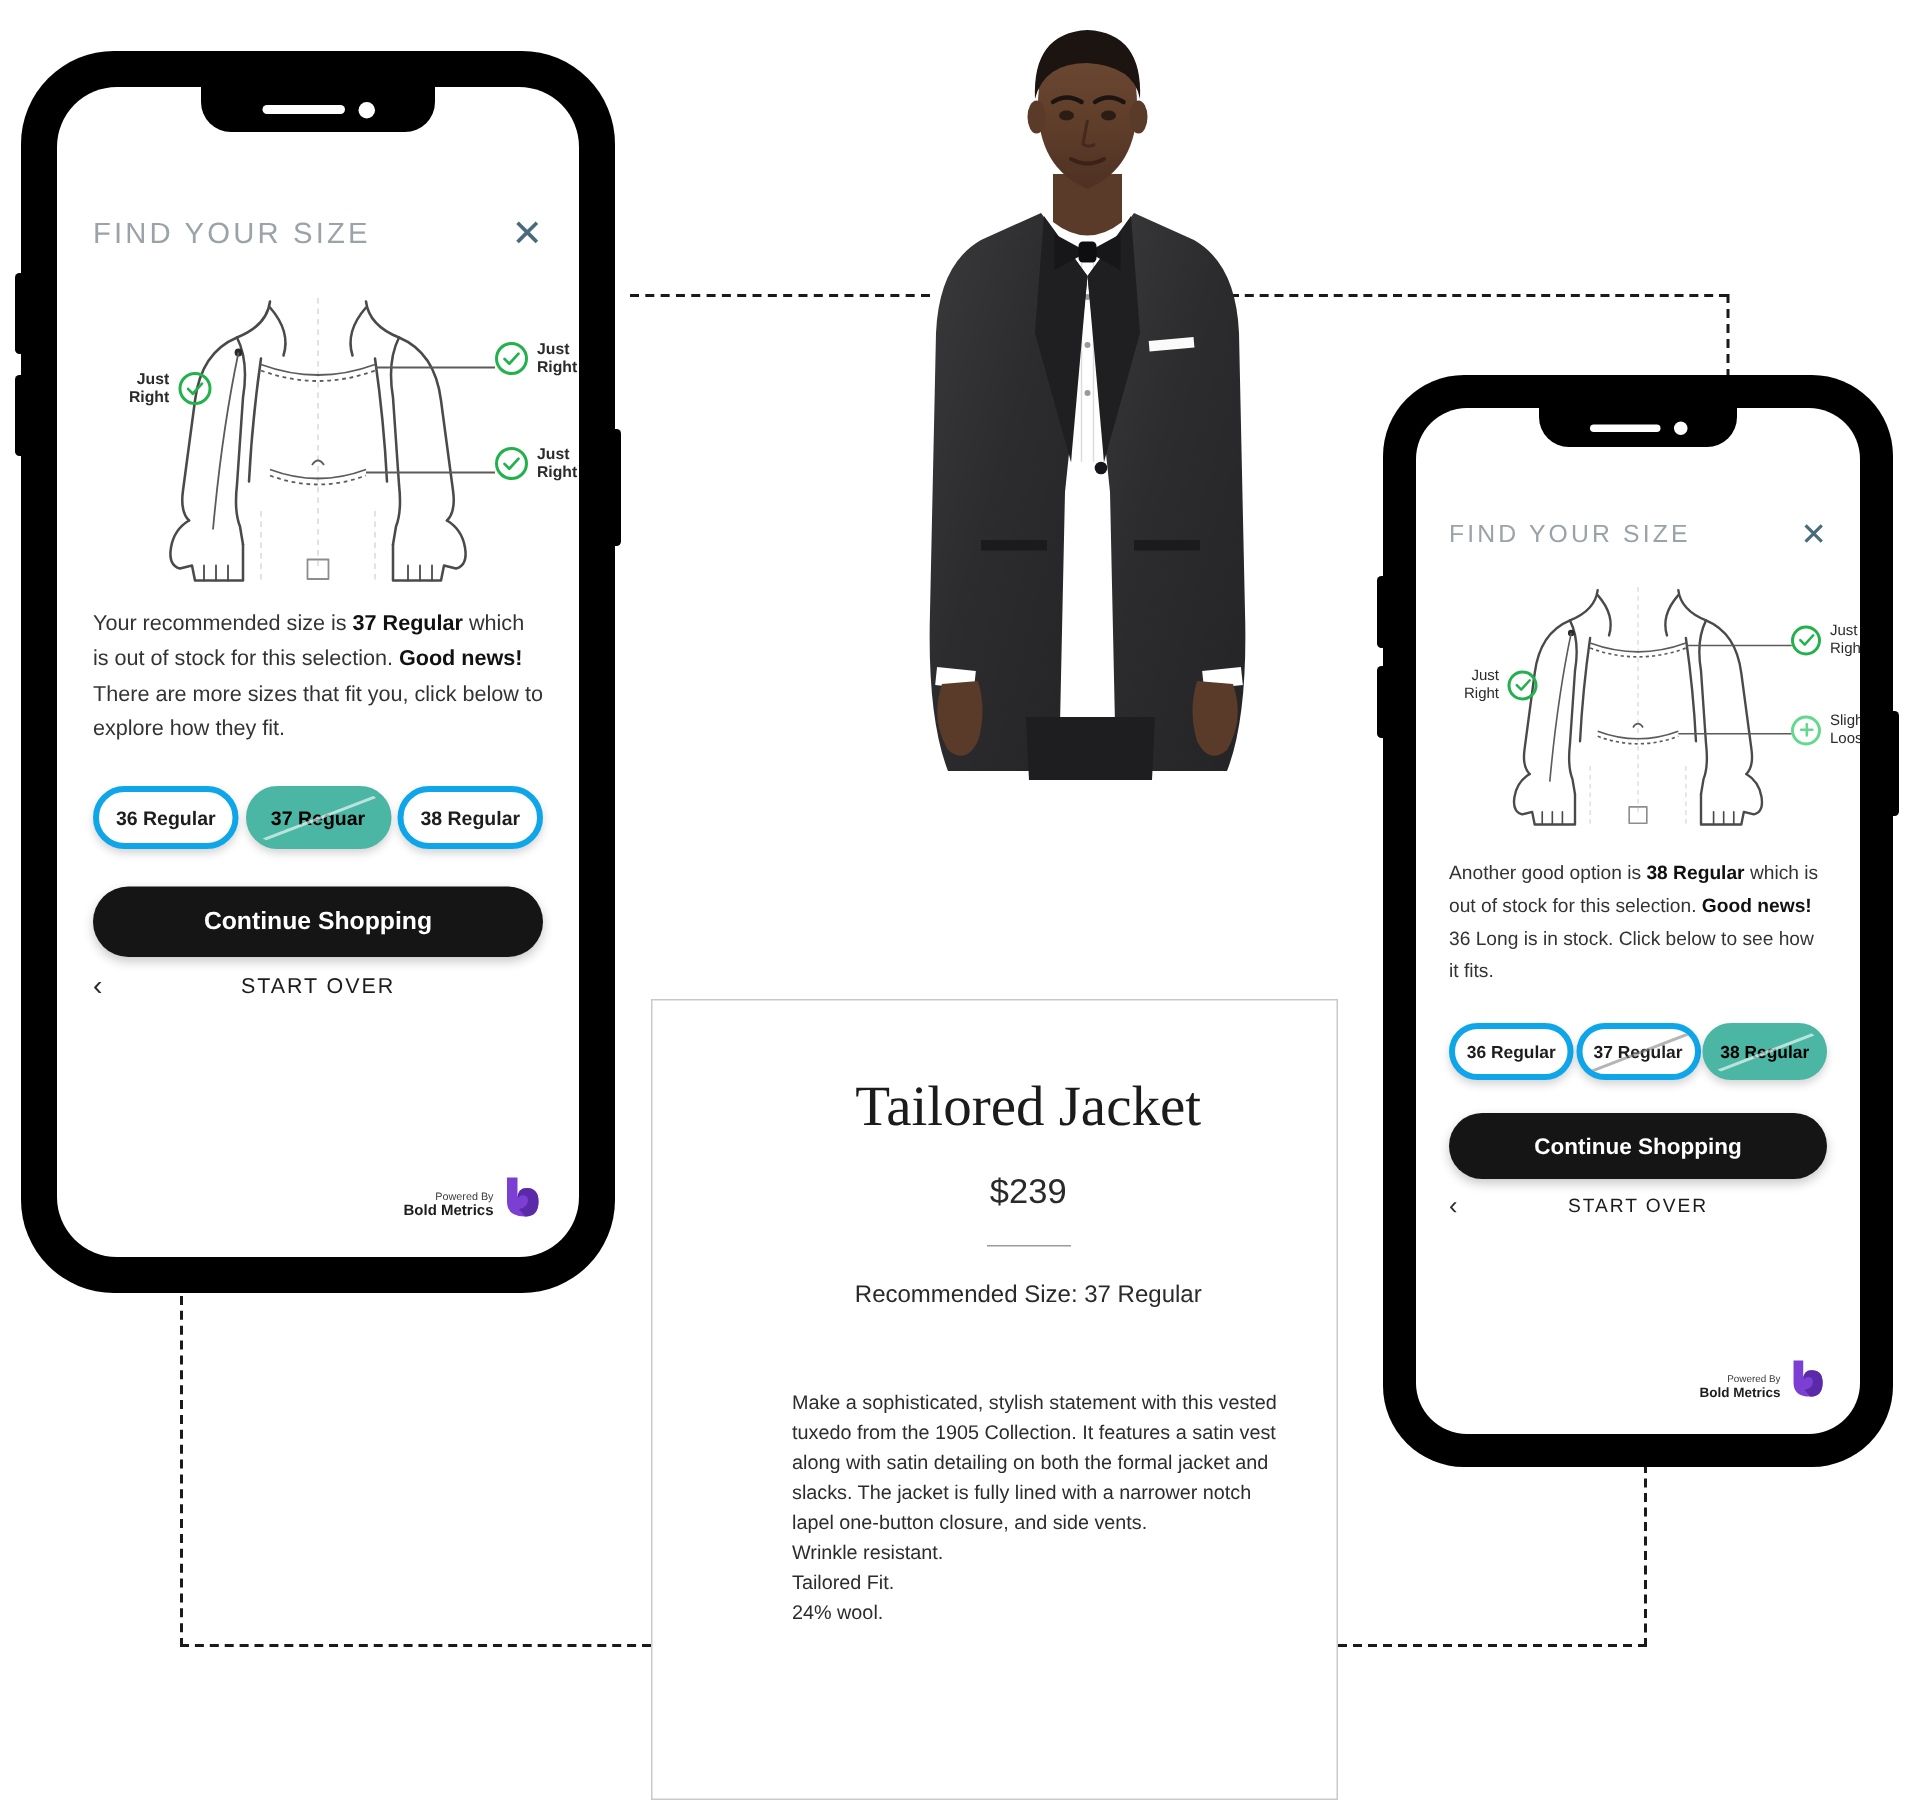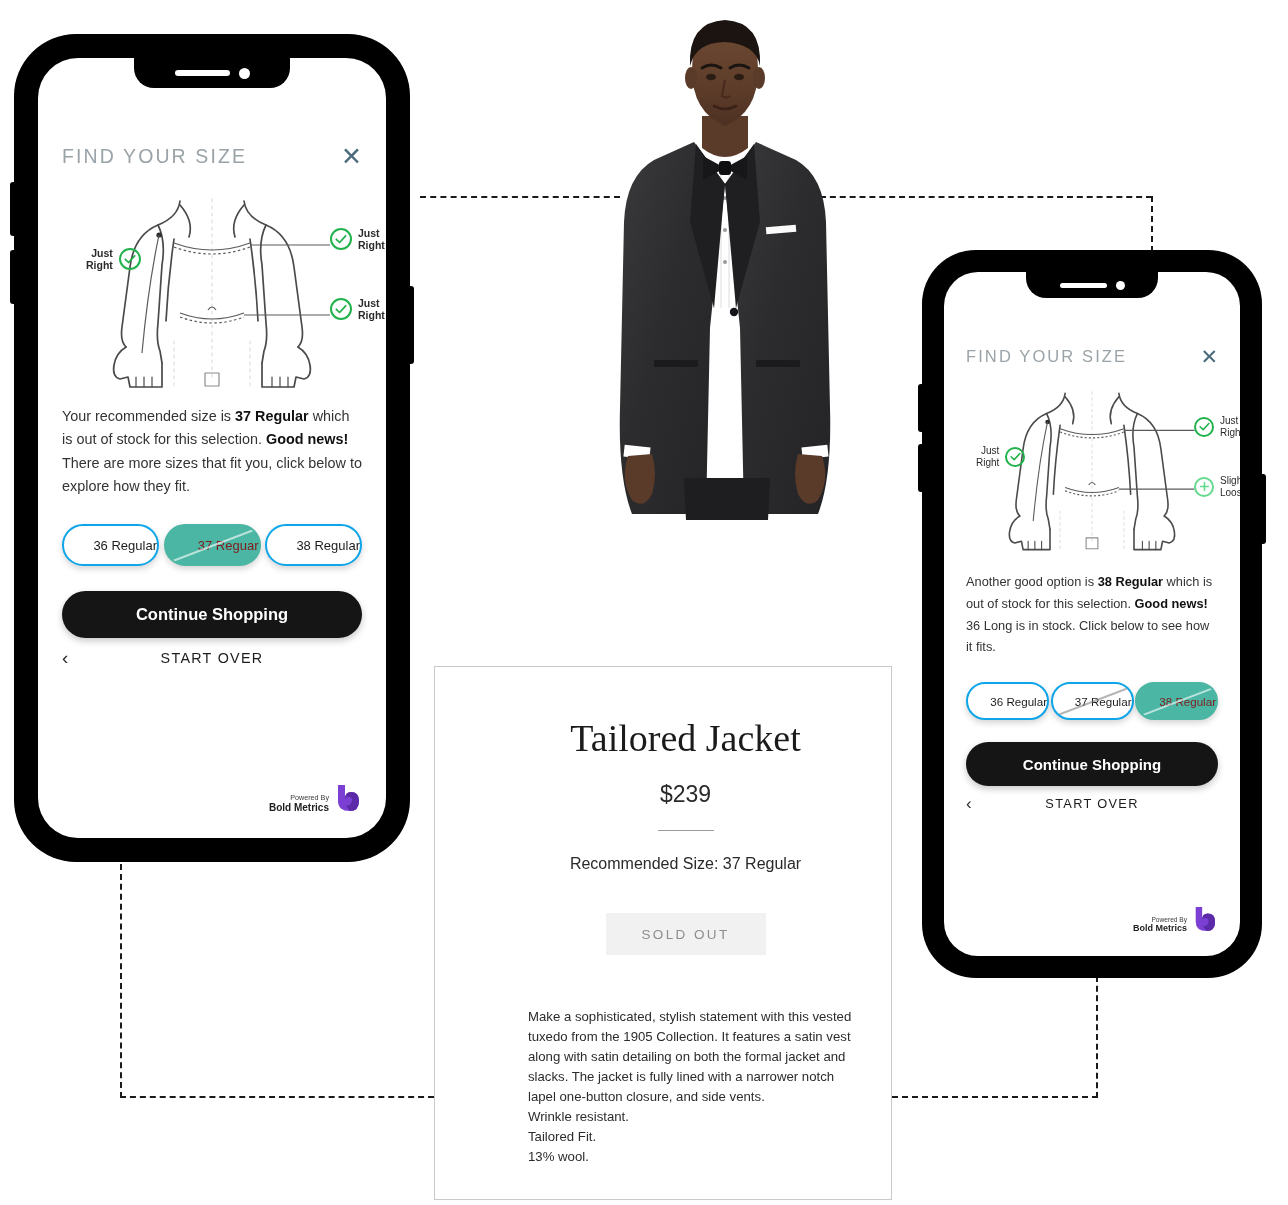--- a/index.html
+++ b/index.html
@@ -69,32 +69,32 @@
   }
   .badge.check { border:2px solid #22b24c; }
   .badge.plus  { border:2px solid #62d98c; }
   .badge svg { display:block; }
 
   .rec-text { color:#333; line-height:1.62; }
   .rec-text b { font-weight:700; color:#111; }
 
   .pill-row { display:flex; justify-content:space-between; }
   .pill {
-    border:2px solid #0ea5e9;
+    border:4px solid #0ea5e9;
     background:#fff;
     color:#1d1d1d;
     border-radius:999px;
-    display:flex; align-items:center; justify-content:flex-end;
-    font-weight:400;
+    display:flex; align-items:center; justify-content:center;
+    font-weight:700;
     position:relative;
     box-shadow:0 3px 6px rgba(0,0,0,.17);
     cursor:pointer;
     overflow:hidden;
   }
-  .pill.sel { background:#4bb6a4; border-color:#4bb6a4; color:#7f1d1d; }
+  .pill.sel { background:#4bb6a4; border-color:#4bb6a4; color:#000000; }
   .pill .strike {
     position:absolute; left:-8%; top:50%; width:116%;
     height:1.6px; background:rgba(120,120,120,.55);
     transform:rotate(-21deg); transform-origin:center;
   }
   .pill.sel .strike { background:rgba(255,255,255,.62); }
 
   .cta {
     background:#151515; color:#fff; border-radius:999px;
     display:flex; align-items:center; justify-content:center;
@@ -488,25 +488,22 @@
         </svg>
       </div>
     </div>
   </div>
 
   <div class="card" style="left:434px; top:666px; width:458px; height:534px;">
     <div class="card-title" style="font-size:38px; margin-top:49px;">Tailored Jacket</div>
     <div class="card-price" style="font-size:23px; margin-top:21px;">$239</div>
     <div class="card-rule" style="margin-top:22px;"></div>
     <div class="card-rec" style="font-size:16px; margin-top:24px;">Recommended Size: 37 Regular</div>
-    <div class="soldout" style="margin-top:40px; width:160px; height:42px; font-size:13.5px;">
-      <span>SOLD OUT</span>
-    </div>
 
     <div class="card-desc" style="margin:52px 38px 0 48px; font-size:13.2px;">
       <div>Make a sophisticated, stylish statement with this vested tuxedo from the 1905 Collection. It features a satin vest along with satin detailing on both the formal jacket and slacks. The jacket is fully lined with a narrower notch lapel one-button closure, and side vents.</div>
       <div>Wrinkle resistant.</div>
       <div>Tailored Fit.</div>
-      <div>13% wool.</div>
+      <div>24% wool.</div>
     </div>
   </div>
 
 </div>
 
 </body></html>

